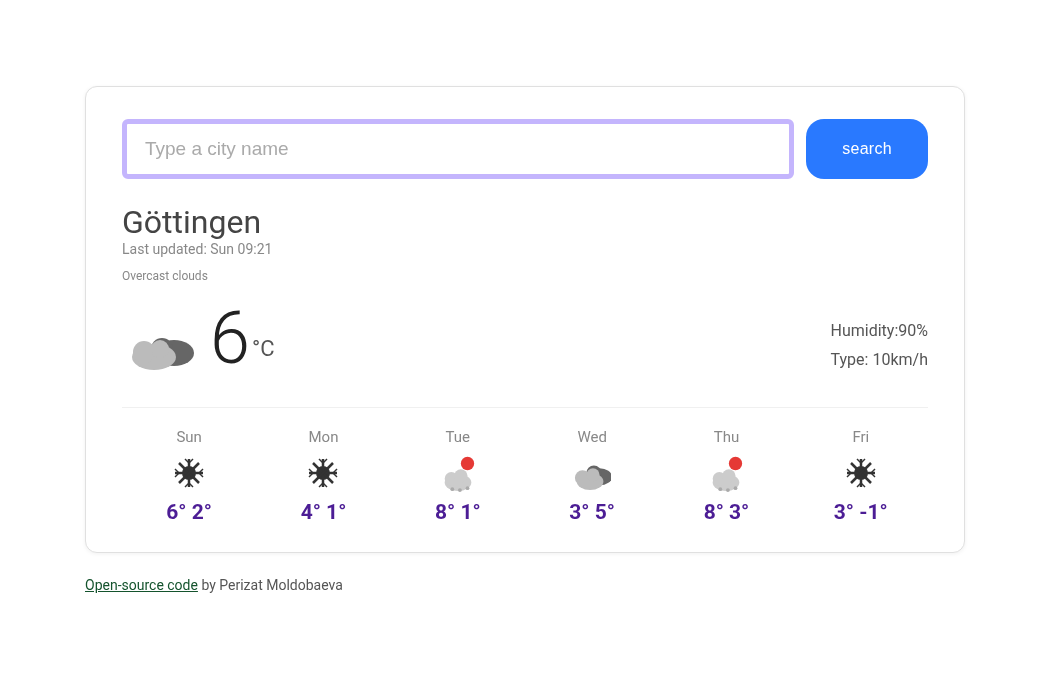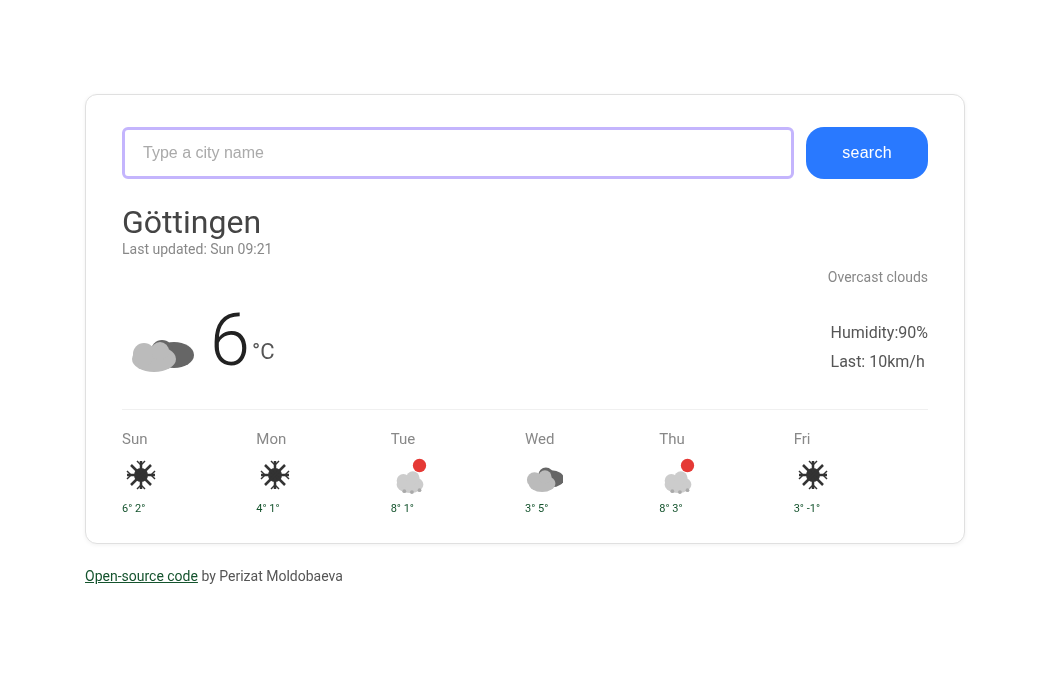--- a/index.html
+++ b/index.html
@@ -21,24 +21,24 @@
       width: 880px;
       box-shadow: 0 1px 4px rgba(0,0,0,0.06);
     }
     .search-row {
       display: flex;
       gap: 12px;
       margin-bottom: 24px;
     }
     .search-input {
       flex: 1;
-      border: 3px solid #c4b5fd;
+      border: 5px solid #c4b5fd;
       border-radius: 6px;
       padding: 14px 18px;
-      font-size: 16px;
+      font-size: 19px;
       color: #1d4ed8;
       outline: none;
     }
     .search-input::placeholder { color: #aaa; }
     .search-button {
       background: #2979ff;
       color: #fff;
       border: none;
       border-radius: 18px;
       padding: 14px 36px;
@@ -53,24 +53,23 @@
       font-weight: 400;
       color: #444;
       margin-bottom: 0;
     }
     .last-updated {
       font-size: 14px;
       color: #888;
       margin-bottom: 12px;
     }
     .condition {
-      font-size: 14px;
+      font-size: 12px;
       color: #888;
       margin-bottom: 20px;
-      text-align: right;
     }
 
     .current-weather {
       display: flex;
       align-items: flex-end;
       gap: 0px;
       margin-bottom: 32px;
     }
     .weather-icon-large {
       width: 80px;
@@ -102,39 +101,40 @@
     .forecast {
       display: flex;
       gap: 0;
       justify-content: space-between;
       border-top: 1px solid #f0f0f0;
       padding-top: 20px;
     }
     .forecast-day {
       display: flex;
       flex-direction: column;
-      align-items: flex-start;
+      align-items: center;
       gap: 8px;
       flex: 1;
     }
     .day-label {
       font-size: 15px;
       color: #888;
       font-weight: 400;
     }
     .forecast-icon {
       width: 38px;
       height: 38px;
       display: flex;
       align-items: center;
       justify-content: center;
     }
     .forecast-temps {
-      font-size: 11px;
-      color: #14532d;
+      font-size: 21px;
+      color: #4c1d95;
+      font-weight: bold;
     }
     .footer {
       margin-top: 24px;
       font-size: 14px;
       color: #555;
       width: 880px;
     }
     .footer a {
       color: #14532d;
     }
@@ -164,21 +164,21 @@
         <ellipse cx="32" cy="42" rx="22" ry="13" fill="#bbb"></ellipse>
         <circle cx="22" cy="37" r="11" fill="#bbb"></circle>
         <circle cx="38" cy="34" r="9" fill="#bbb"></circle>
       </svg>
     </div>
     <div>
       <span class="temp-big">6</span><span class="temp-unit">°C</span>
     </div>
     <div class="weather-details">
       <div>Humidity:90%</div>
-      <div>Last: 10km/h</div>
+      <div>Type: 10km/h</div>
     </div>
   </div>
 
   <div class="forecast">
 
     <div class="forecast-day">
       <span class="day-label">Sun</span>
       <div class="forecast-icon">
         <svg width="36" height="36" viewBox="0 0 36 36">
           <circle cx="18" cy="18" r="7" fill="#333"></circle>

